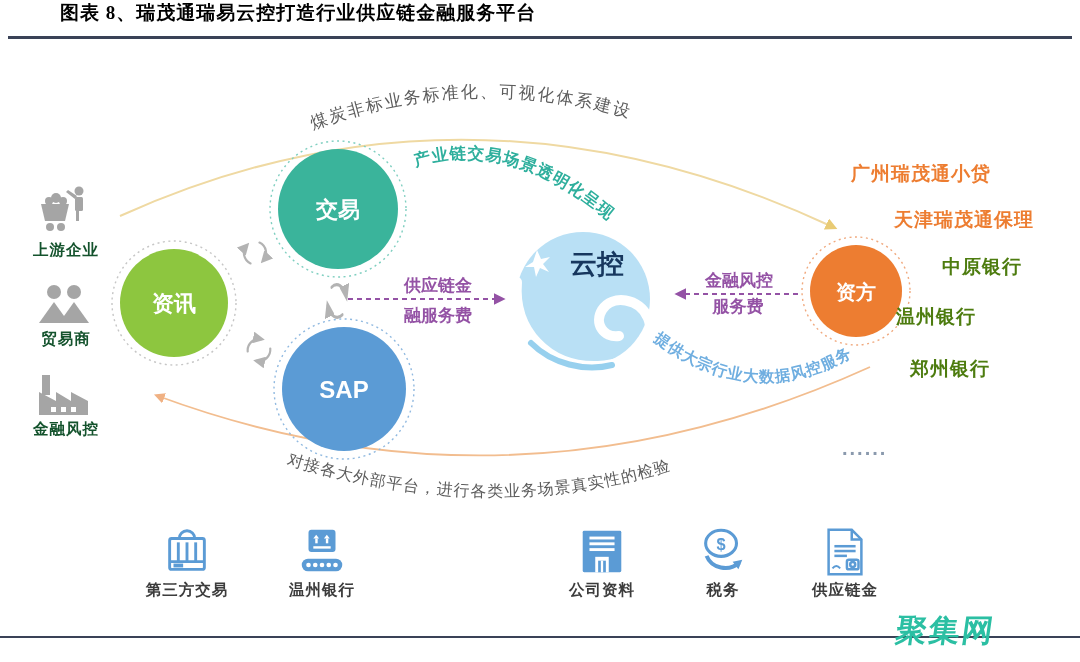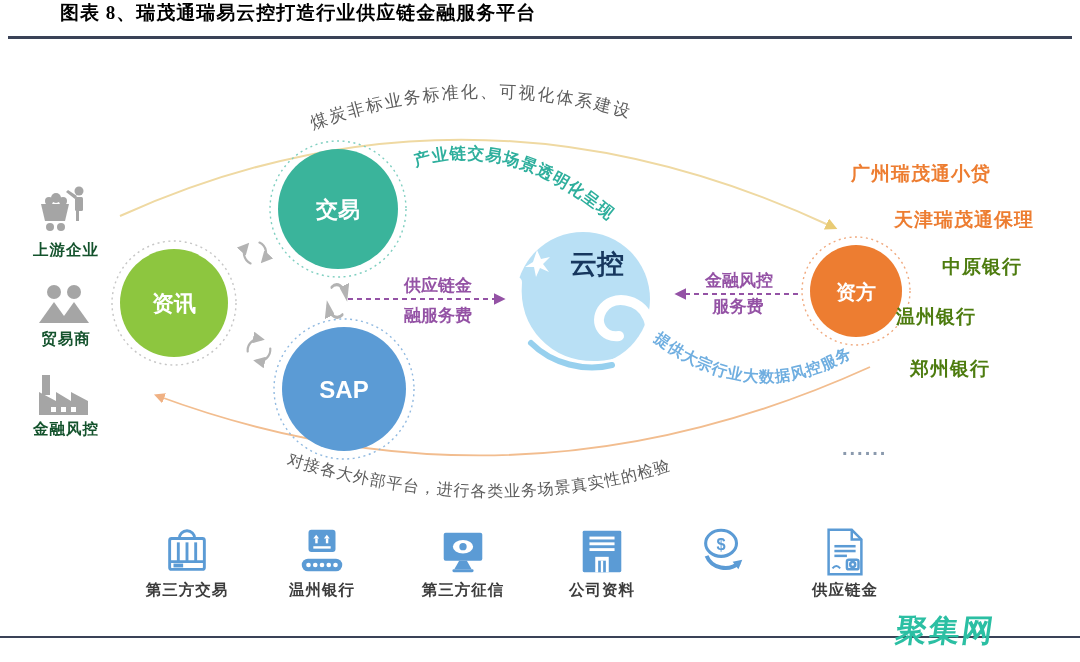--- a/index.html
+++ b/index.html
@@ -206,32 +206,20 @@
         <circle cx="14" cy="41.5" r="2.4" fill="#FFFFFF"></circle>
           <circle cx="21" cy="41.5" r="2.4" fill="#FFFFFF"></circle>
         <circle cx="28" cy="41.5" r="2.4" fill="#FFFFFF"></circle>
           <circle cx="35" cy="41.5" r="2.4" fill="#FFFFFF"></circle>
         <circle cx="42" cy="41.5" r="2.4" fill="#FFFFFF"></circle>
       </svg>
     </div>
     <div class="tp-label">温州银行</div>
   </div>
 
-  <div class="abs tp-cell" style="left:393px;">
-    <div class="tp-icon">
-      <svg width="54" height="56" viewBox="0 0 56 56" fill="#5B9BD5">
-        <rect x="8" y="8" width="40" height="29" rx="2"></rect>
-        <ellipse cx="28" cy="22.5" rx="10.5" ry="7" fill="#FFFFFF"></ellipse>
-        <circle cx="28" cy="22.5" r="3.8"></circle>
-        <path d="M 24,37 h 8 l 5,9 h -18 z"></path>
-        <rect x="17" y="46" width="22" height="3" rx="1.5"></rect>
-      </svg>
-    </div>
-    <div class="tp-label">第三方征信</div>
-  </div>
 
   <div class="abs tp-cell" style="left:532px;">
     <div class="tp-icon">
       <svg width="54" height="56" viewBox="0 0 56 56" fill="#5B9BD5">
         <rect x="8" y="6" width="40" height="43" rx="1.5"></rect>
         <rect x="15" y="12" width="26" height="3" fill="#FFFFFF"></rect>
         <rect x="15" y="18" width="26" height="3" fill="#FFFFFF"></rect>
         <rect x="15" y="24" width="26" height="3" fill="#FFFFFF"></rect>
         <rect x="21" y="33" width="14" height="16" fill="#FFFFFF"></rect>
         <rect x="24" y="37" width="8" height="12" fill="#5B9BD5"></rect>
@@ -243,20 +231,21 @@
 
   <div class="abs tp-cell" style="left:653px;">
     <div class="tp-icon">
       <svg width="54" height="56" viewBox="0 0 56 56">
         <ellipse cx="26" cy="19" rx="16" ry="13.5" fill="none" stroke="#5B9BD5" stroke-width="3.2"></ellipse>
         <text x="26" y="26" text-anchor="middle" font-size="17" font-weight="bold" fill="#5B9BD5">$</text>
         <path d="M 11,32 C 16,45 34,49 45,39" fill="none" stroke="#5B9BD5" stroke-width="4.2"></path>
         <polygon points="48,36 38,38 44,46" fill="#5B9BD5"></polygon>
       </svg>
     </div>
+    <div class="tp-label">税务</div>
   </div>
 
   <div class="abs tp-cell" style="left:775px;">
     <div class="tp-icon">
       <svg width="54" height="56" viewBox="0 0 56 56" fill="none" stroke="#5B9BD5" stroke-width="2.6">
         <path d="M 11,5 h 24 l 10,10 v 36 h -34 z"></path>
         <path d="M 35,5 v 10 h 10"></path>
         <line x1="17" y1="22" x2="39" y2="22"></line>
           <line x1="17" y1="27" x2="39" y2="27"></line>
         <line x1="17" y1="32" x2="30" y2="32"></line>

